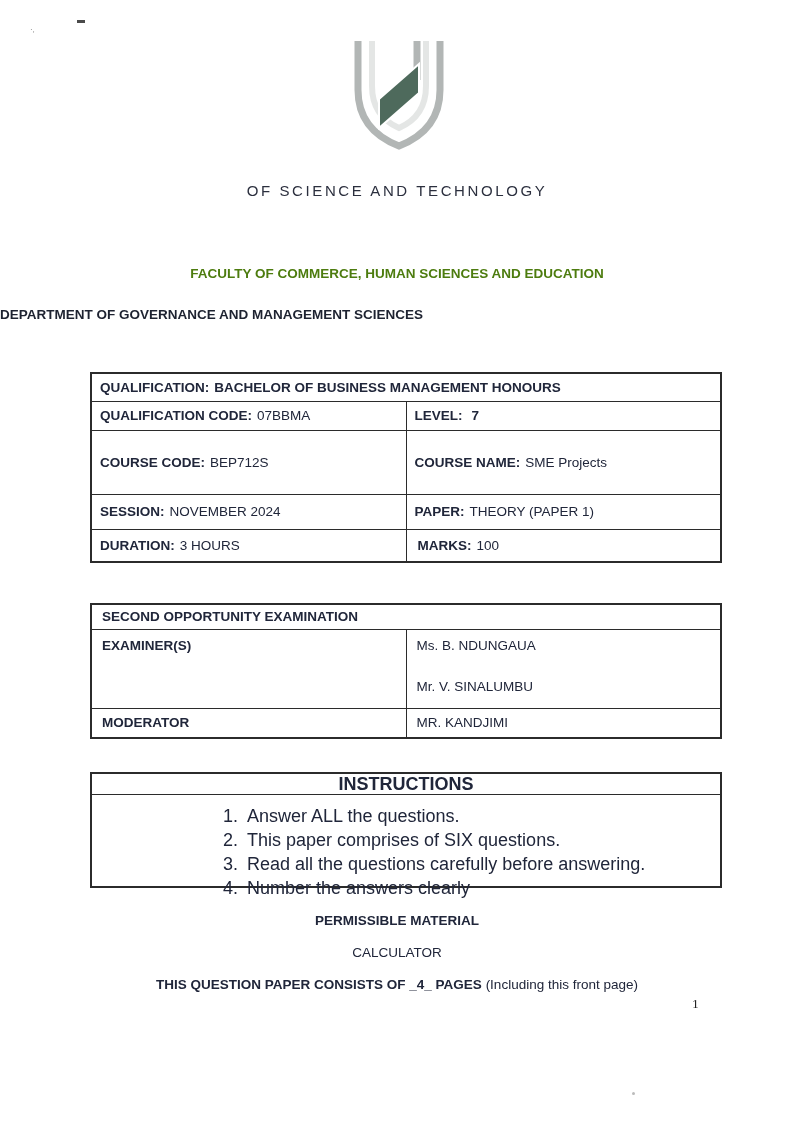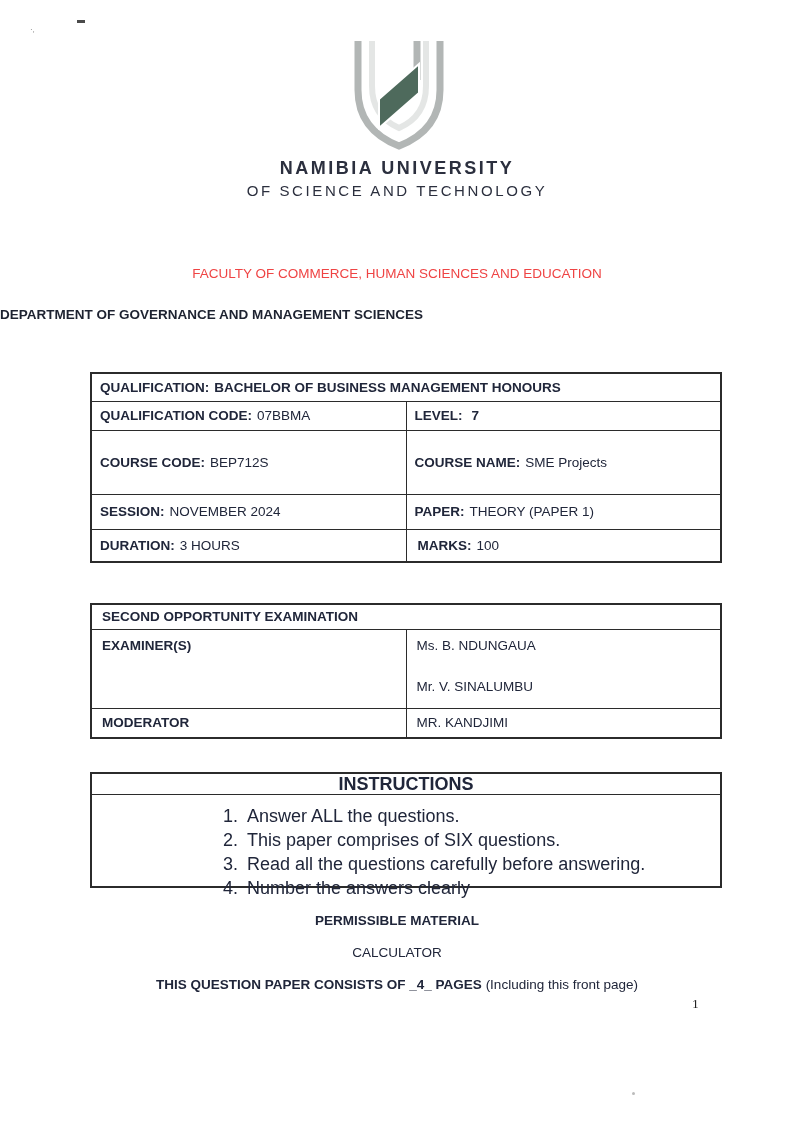--- a/index.html
+++ b/index.html
@@ -29,21 +29,21 @@
     letter-spacing: 2.5px; color: #2b2f3e;
   }
   .uni-sub {
     position: absolute; left: 0; top: 182px; width: 100%;
     text-align: center; font-size: 15px; font-weight: 500;
     letter-spacing: 2.6px; color: #2b2f3e;
   }
 
   .faculty-line {
     position: absolute; left: 0; top: 266px; width: 100%;
-    text-align: center; font-size: 13.5px; font-weight: normal; color: #ef4444;
+    text-align: center; font-size: 13.5px; font-weight: bold; color: #4d7c0f;
   }
   .dept-line {
     position: absolute; left: 0; top: 307px; width: 100%;
     text-align: left; font-size: 13.5px; font-weight: bold; color: #1d2230;
   }
 
   table { border-collapse: collapse; table-layout: fixed; }
   .course-table {
     position: absolute; left: 90px; top: 372px; width: 632px;
     border: 2px solid #2b2b2b;
@@ -130,21 +130,20 @@
   <div class="scan-speck">·‚</div>
   <div class="scan-dot"></div>
 
   <svg class="logo-svg" viewBox="0 0 100 114" aria-hidden="true">
     <path d="M9,3 L9,52 C9,82 27,99 50,108 C73,99 91,82 91,52 L91,3" fill="none" stroke="#b2b6b5" stroke-width="7"></path>
     <path d="M68,3 L68,42" fill="none" stroke="#b2b6b5" stroke-width="7"></path>
     <path d="M23,3 L23,48 C23,70 34,83 50,90 C66,83 77,70 77,48 L77,3" fill="none" stroke="#b2b6b5" stroke-width="6" opacity="0.35"></path>
     <polygon points="30,61 70,26 70,55 30,90" fill="#4e6a5c" stroke="#ffffff" stroke-width="2"></polygon>
   </svg>
 
-  <div class="uni-name">NAMIBIA UNIVERSITY</div>
   <div class="uni-sub">OF SCIENCE AND TECHNOLOGY</div>
 
   <div class="faculty-line">FACULTY OF COMMERCE, HUMAN SCIENCES AND EDUCATION</div>
   <div class="dept-line">DEPARTMENT OF GOVERNANCE AND MANAGEMENT SCIENCES</div>
 
   <table class="course-table">
     <tbody>
         <tr class="r1">
       <td colspan="2"><span class="lbl">QUALIFICATION:</span><span class="val" style="font-weight:bold;">BACHELOR OF BUSINESS MANAGEMENT HONOURS</span></td>
     </tr>

